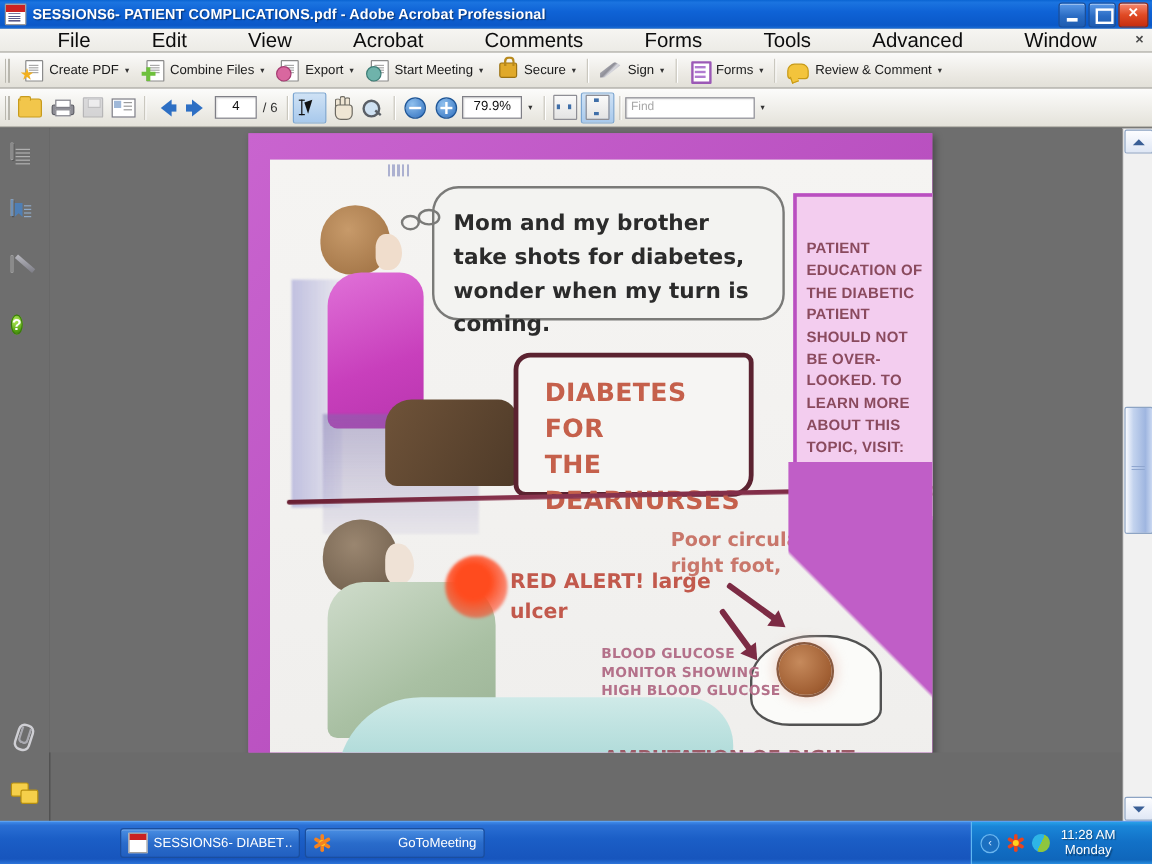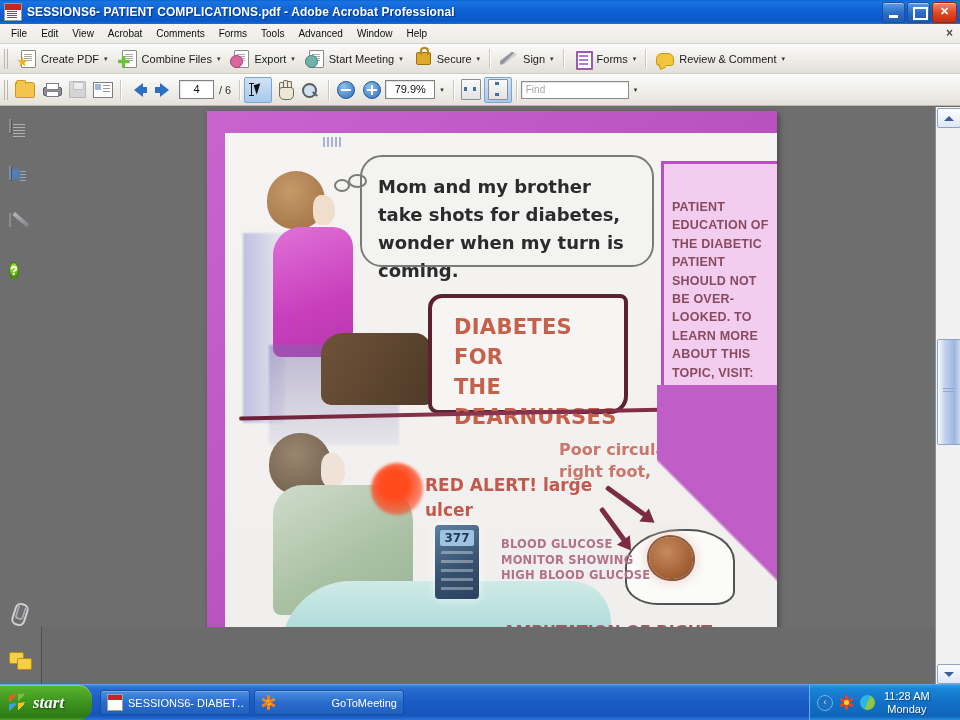--- a/index.html
+++ b/index.html
@@ -49,21 +49,21 @@
   .tb-btn .max{position:absolute;left:5px;top:4px;width:11px;height:9px;border:2px solid #fff;}
 
   
   .menubar{
     position:absolute;left:0;top:24px;width:960px;height:20px;
     background:linear-gradient(to bottom,#f6f5f2,#ecebe6);
     border-bottom:1px solid #d3d1c9;
     display:flex;align-items:center;padding-left:4px;box-sizing:border-box;
   }
   .menu-item{
-    padding:2px 7px;font-size:10px;color:#0c0c0c;cursor:default;white-space:nowrap;
+    padding:2px 7px;font-size:17px;color:#0c0c0c;cursor:default;white-space:nowrap;margin-left:37px;
   }
   .menu-close{
     position:absolute;right:7px;top:3px;color:#4a4a4a;font-size:12px;font-weight:bold;line-height:12px;
   }
 
   
   .toolbar1{
     position:absolute;left:0;top:44px;width:960px;height:30px;
     background:linear-gradient(to bottom,#fbfbfa,#eceae4 60%,#e2e0d8);
     border-bottom:1px solid #cfcdc5;
@@ -660,26 +660,20 @@
         </div>
 
         <div class="divider"></div>
 
         <div class="fig hair2"></div>
         <div class="fig face2"></div>
         <div class="fig gown"></div>
         <div class="fig sheet"></div>
         <div class="fig redalert"></div>
 
-        <div class="fig monitor">
-          <div class="scr">
-            <span>377</span>
-          </div>
-          <div class="btns"></div>
-        </div>
 
         <div class="fig foot"></div>
         <div class="fig ulcer"></div>
         <div class="arrow-a"></div>
         <div class="arrow-b"></div>
         <div class="fig stump"></div>
         <div class="arrow-c"></div>
 
         <div class="ann ann-poor">Poor circulation to the right foot,</div>
         <div class="ann ann-red">RED ALERT! large ulcer</div>
@@ -697,24 +691,20 @@
     <div class="sb-btn up">
         <span class="ch"></span>
       </div>
     <div class="sb-thumb"></div>
     <div class="sb-btn down">
         <span class="ch"></span>
       </div>
   </div>
 
   <div class="taskbar">
-    <div class="startbtn">
-      <span class="flag"></span>
-      <span class="lbl">start</span>
-    </div>
 
     <div class="taskitem" style="left:100px;width:150px;">
       <span class="ti-pdf"></span>
       <span class="lbl">SESSIONS6- DIABET…</span>
     </div>
 
     <div class="taskitem" style="left:254px;width:150px;justify-content:space-between;">
       <span class="ti-g2m">
           <i></i>
           <u></u>

